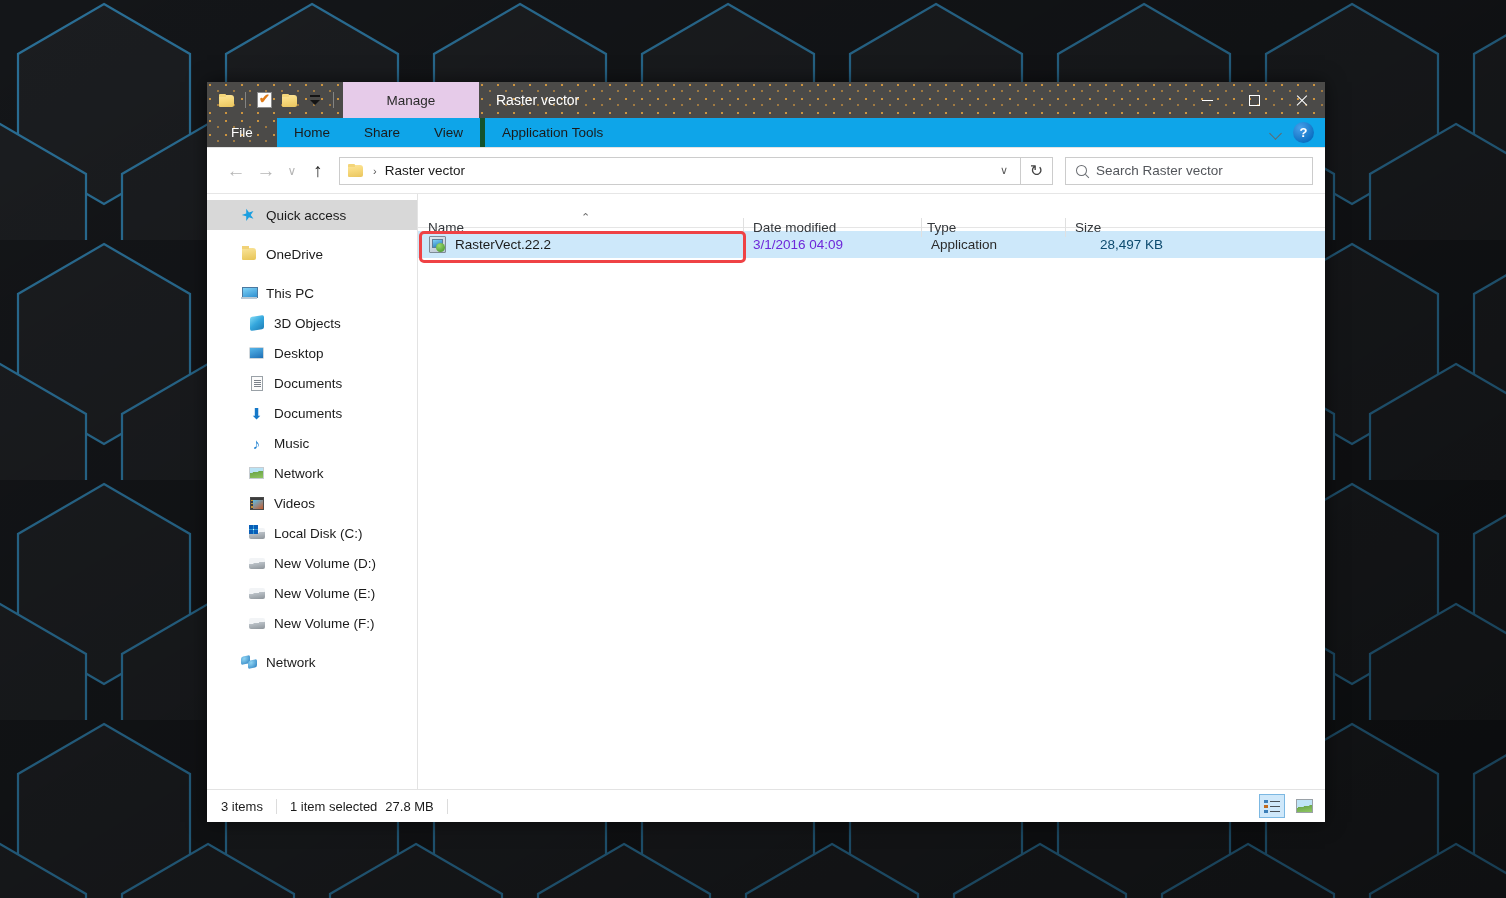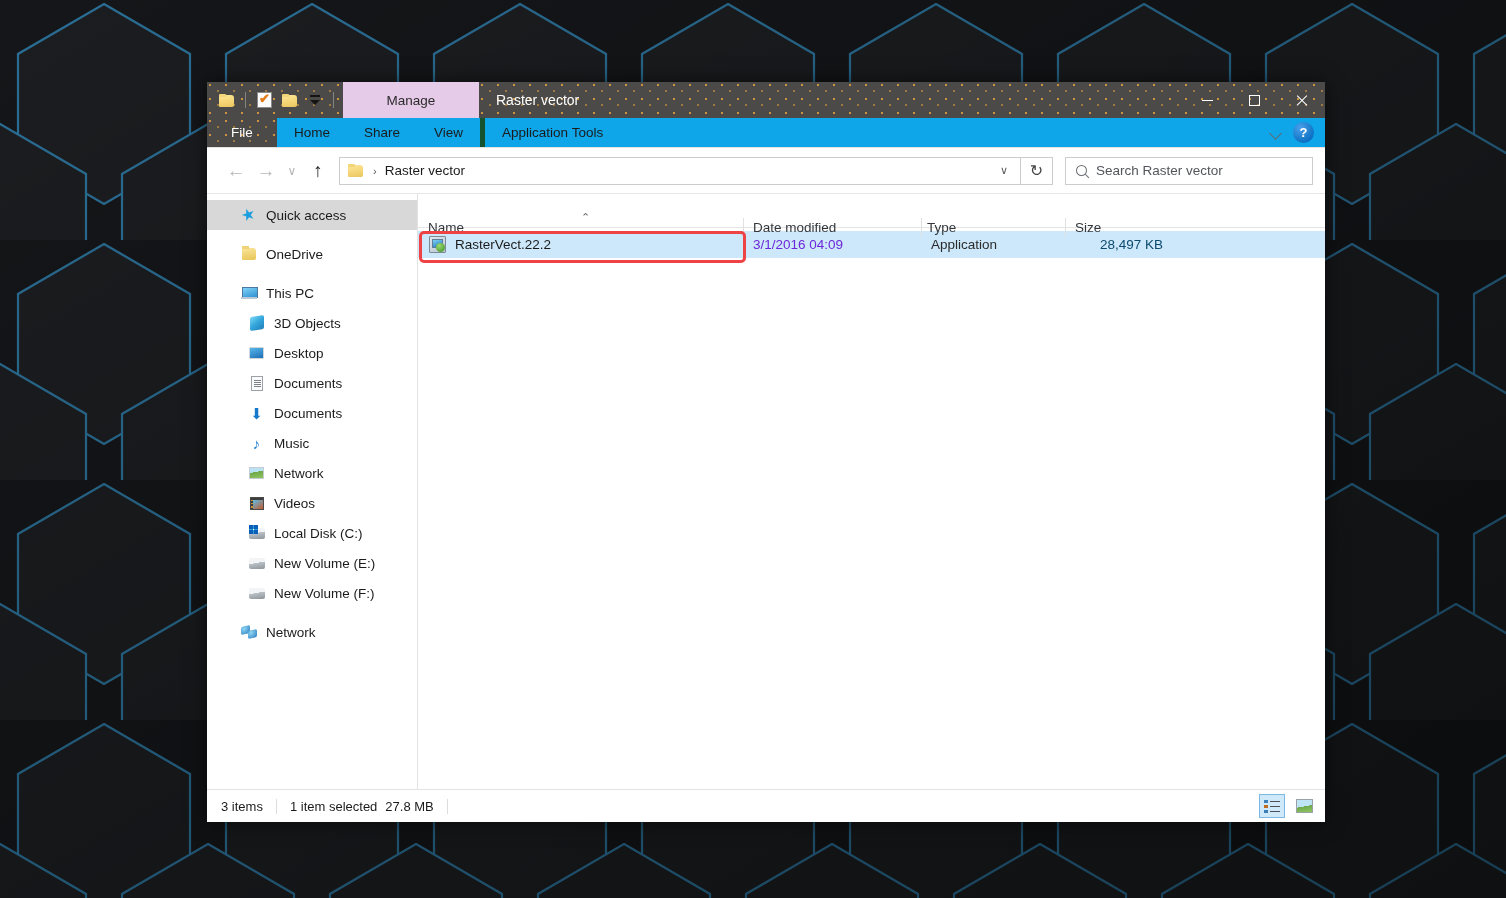--- a/index.html
+++ b/index.html
@@ -472,20 +472,26 @@
       <div class="navitem lvl1">
         <span class="nico">
             <span class="i-drivec"></span>
           </span>
         <span>Local Disk (C:)</span>
       </div>
       <div class="navitem lvl1">
         <span class="nico">
             <span class="i-drive"></span>
           </span>
+        <span>New Volume (D:)</span>
+      </div>
+      <div class="navitem lvl1">
+        <span class="nico">
+            <span class="i-drive"></span>
+          </span>
         <span>New Volume (E:)</span>
       </div>
       <div class="navitem lvl1">
         <span class="nico">
             <span class="i-drive"></span>
           </span>
         <span>New Volume (F:)</span>
       </div>
 
       <div class="navgap"></div>

